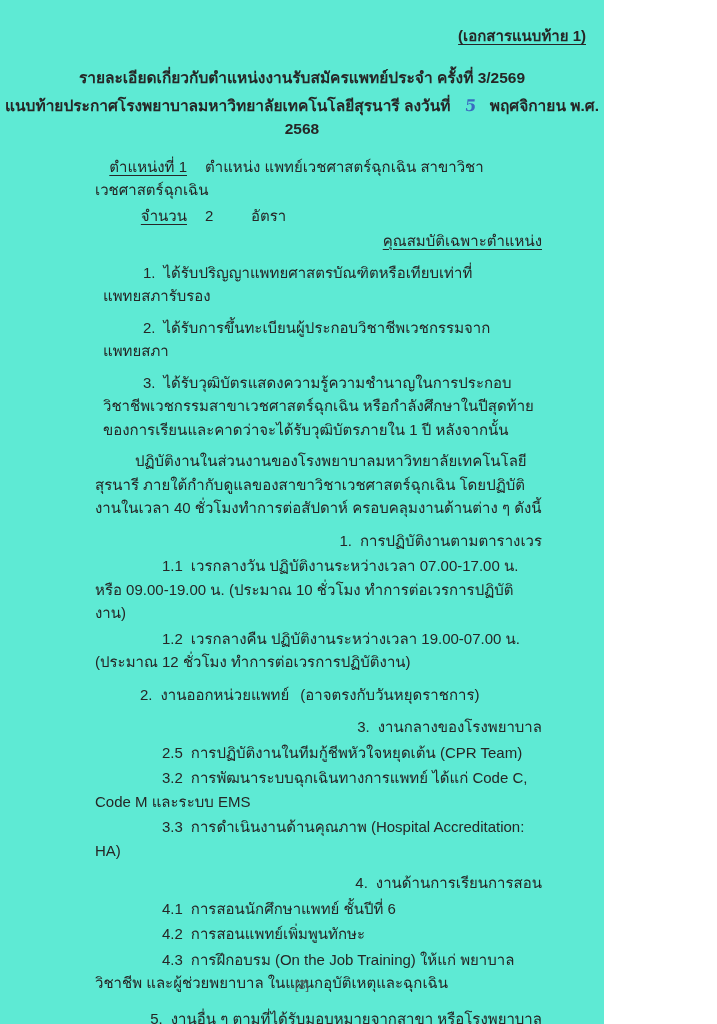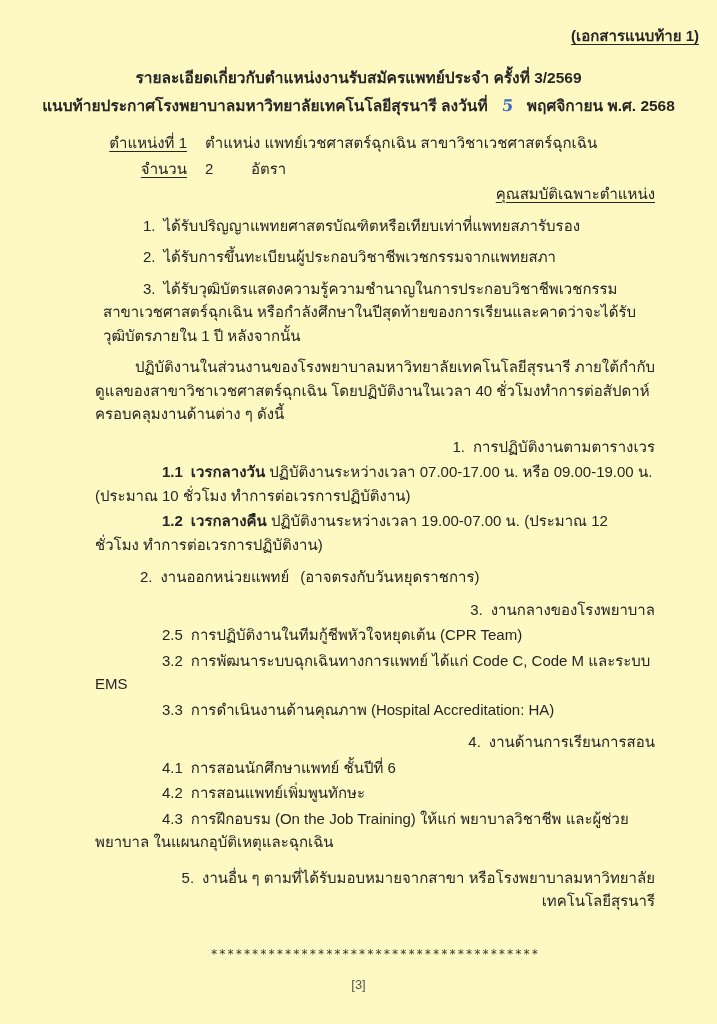--- a/index.html
+++ b/index.html
@@ -1,19 +1,19 @@
 <!DOCTYPE html>
 <html lang="th"><head>
 <meta charset="utf-8">
 <style>
   html,body{margin:0;padding:0;background:#ffffff;}
   .page{
     position:relative;
-    width:717px;height:1024px;
-    background:#fef9c3;
+    width:604px;height:1024px;
+    background:#5eead4;
     font-family:"Liberation Sans",sans-serif;
     color:#262626;
     font-size:15px;
     line-height:23.5px;
     overflow:hidden;
     box-sizing:border-box;
   }
   .attach{
     position:absolute;top:24px;right:18px;
     font-weight:bold;text-decoration:underline;
@@ -36,21 +36,21 @@
   .pos-label{display:inline-block;min-width:92px;}
   .pos-value{margin-left:18px;}
   .cnt-label{display:inline-block;min-width:92px;}
   .cnt-value{display:inline-block;min-width:46px;margin-left:18px;}
   .qual-item{text-indent:40px;margin:8px;}
   .qual-num{font-weight:normal;}
   .intro{text-indent:40px;margin:2px 0 0 0;}
   .sec{margin:9px 0 0 45px;}
   .sec-note{font-weight:normal;margin-left:11px;}
   .sub{text-indent:67px;margin:2px 0 0 0;}
-  .sub .lead{font-weight:bold;text-align:center;}
+  .sub .lead{font-weight:normal;text-align:center;}
   .num-gap{display:inline-block;width:8px;}
   .sep{
     margin-top:30px;text-align:center;
     font-size:12px;letter-spacing:1px;color:#333;
     font-family:"DejaVu Sans Mono",monospace;
   }
   .pagenum{
     position:absolute;bottom:28px;left:0;right:0;
     text-align:center;color:#555;font-size:13px;
   }

